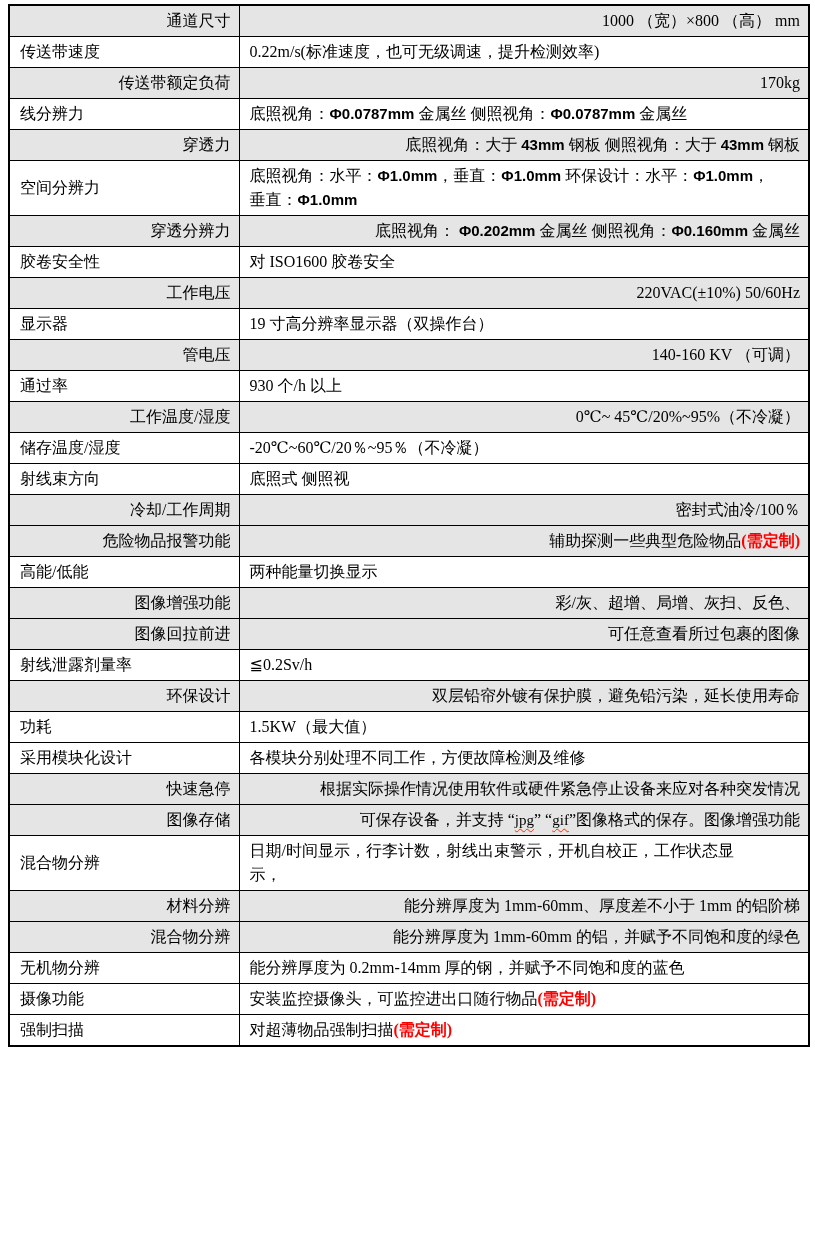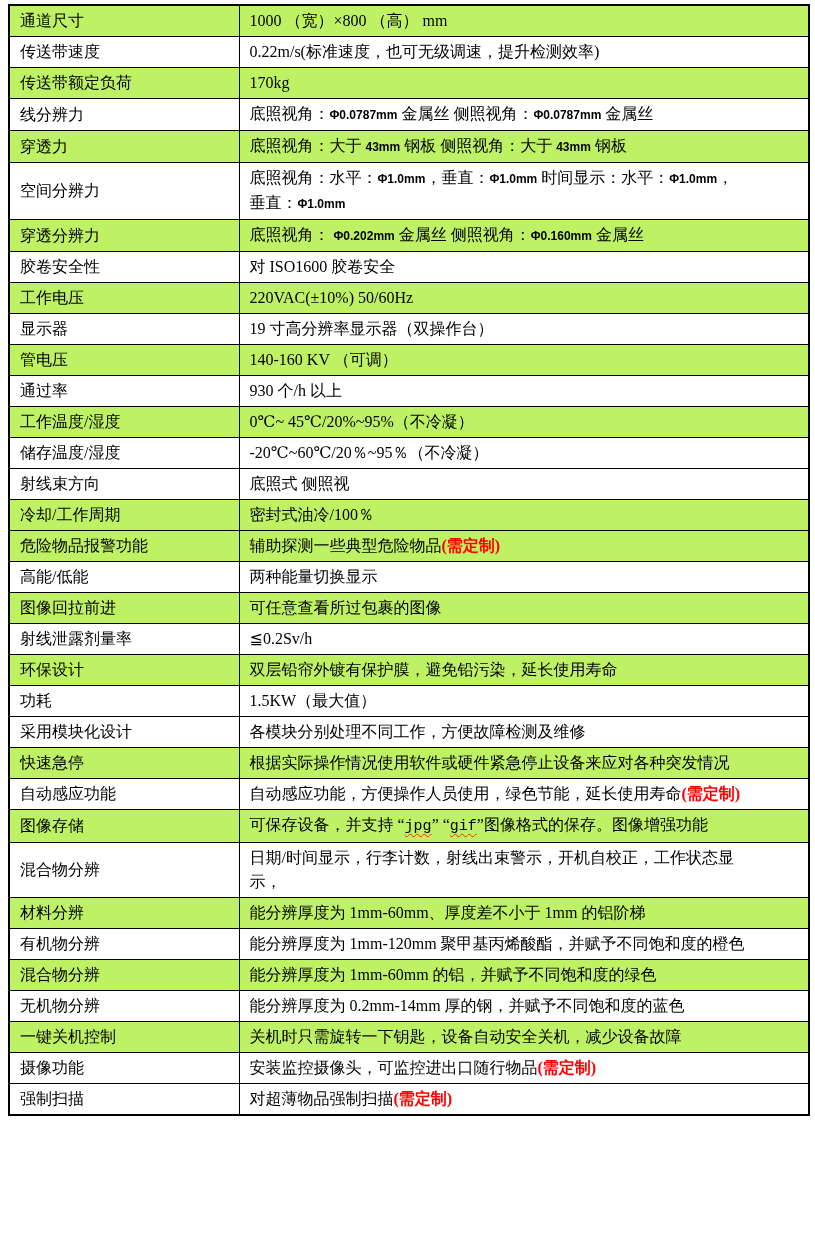--- a/index.html
+++ b/index.html
@@ -25,35 +25,35 @@
   table.spec td {
     border: 1px solid #000;
     font-size: 16px;
     line-height: 24px;
     padding: 3px 8px 3px 10px;
     vertical-align: middle;
     color: #000;
     word-break: break-all;
   }
   td.label-cell { }
-  tr.shaded { background: #bef264; }
+  tr.shaded { background: #e5e5e5; text-align: right; }
   .seg-red { color: #ff0000; font-weight: bold; }
   .seg-wavy {
     text-decoration: underline;
     text-decoration-style: wavy;
     text-decoration-color: #ff2a00;
     text-decoration-thickness: 1px;
     text-underline-offset: 3px;
-    font-family: Liberation Mono, monospace;
+    font-family: Liberation Serif, serif;
     font-size: 15px;
   }
   .seg-sans {
     font-family: "Liberation Sans", "DejaVu Sans", sans-serif;
     font-weight: 600;
-    font-size: 12px;
+    font-size: 15px;
   }
 </style>
 </head>
 <body>
 
 <div class="page">
   <table class="spec">
     <colgroup>
       <col style="width:230px">
       <col style="width:570px">
@@ -74,21 +74,21 @@
         <tr>
           <td class="label-cell">线分辨力</td>
           <td class="value-cell"><span>底照视角：</span><span class="seg-sans">Φ0.0787mm</span><span> 金属丝  侧照视角：</span><span class="seg-sans">Φ0.0787mm</span><span> 金属丝</span></td>
         </tr>
         <tr class="shaded">
           <td class="label-cell">穿透力</td>
           <td class="value-cell"><span>底照视角：大于 </span><span class="seg-sans">43mm</span><span> 钢板   侧照视角：大于 </span><span class="seg-sans">43mm</span><span> 钢板</span></td>
         </tr>
         <tr>
           <td class="label-cell">空间分辨力</td>
-          <td class="value-cell"><span>底照视角：水平：</span><span class="seg-sans">Φ1.0mm</span><span>，垂直：</span><span class="seg-sans">Φ1.0mm</span><span> 时间显示：水平：</span><span class="seg-sans">Φ1.0mm</span><span>，</span><br><span>垂直：</span><span class="seg-sans">Φ1.0mm</span></td>
+          <td class="value-cell"><span>底照视角：水平：</span><span class="seg-sans">Φ1.0mm</span><span>，垂直：</span><span class="seg-sans">Φ1.0mm</span><span> 环保设计：水平：</span><span class="seg-sans">Φ1.0mm</span><span>，</span><br><span>垂直：</span><span class="seg-sans">Φ1.0mm</span></td>
         </tr>
         <tr class="shaded">
           <td class="label-cell">穿透分辨力</td>
           <td class="value-cell"><span>底照视角： </span><span class="seg-sans">Φ0.202mm</span><span> 金属丝   侧照视角：</span><span class="seg-sans">Φ0.160mm</span><span> 金属丝</span></td>
         </tr>
         <tr>
           <td class="label-cell">胶卷安全性</td>
           <td class="value-cell"><span>对 ISO1600 胶卷安全</span></td>
         </tr>
         <tr class="shaded">
@@ -125,20 +125,24 @@
         </tr>
         <tr class="shaded">
           <td class="label-cell">危险物品报警功能</td>
           <td class="value-cell"><span>辅助探测一些典型危险物品</span><span class="seg-red">(需定制)</span></td>
         </tr>
         <tr>
           <td class="label-cell">高能/低能</td>
           <td class="value-cell"><span>两种能量切换显示</span></td>
         </tr>
         <tr class="shaded">
+          <td class="label-cell">图像增强功能</td>
+          <td class="value-cell"><span>彩/灰、超增、局增、灰扫、反色、</span></td>
+        </tr>
+        <tr class="shaded">
           <td class="label-cell">图像回拉前进</td>
           <td class="value-cell"><span>可任意查看所过包裹的图像</span></td>
         </tr>
         <tr>
           <td class="label-cell">射线泄露剂量率</td>
           <td class="value-cell"><span>≦0.2Sv/h</span></td>
         </tr>
         <tr class="shaded">
           <td class="label-cell">环保设计</td>
           <td class="value-cell"><span>双层铅帘外镀有保护膜，避免铅污染，延长使用寿命</span></td>
@@ -148,51 +152,39 @@
           <td class="value-cell"><span>1.5KW（最大值）</span></td>
         </tr>
         <tr>
           <td class="label-cell">采用模块化设计</td>
           <td class="value-cell"><span>各模块分别处理不同工作，方便故障检测及维修</span></td>
         </tr>
         <tr class="shaded">
           <td class="label-cell">快速急停</td>
           <td class="value-cell"><span>根据实际操作情况使用软件或硬件紧急停止设备来应对各种突发情况</span></td>
         </tr>
-        <tr>
-          <td class="label-cell">自动感应功能</td>
-          <td class="value-cell"><span>自动感应功能，方便操作人员使用，绿色节能，延长使用寿命</span><span class="seg-red">(需定制)</span></td>
-        </tr>
         <tr class="shaded">
           <td class="label-cell">图像存储</td>
           <td class="value-cell"><span>可保存设备，并支持 “</span><span class="seg-wavy">jpg</span><span>” “</span><span class="seg-wavy">gif</span><span>”图像格式的保存。图像增强功能</span></td>
         </tr>
         <tr>
           <td class="label-cell">混合物分辨</td>
           <td class="value-cell"><span>日期/时间显示，行李计数，射线出束警示，开机自校正，工作状态显</span><br><span>示，</span></td>
         </tr>
         <tr class="shaded">
           <td class="label-cell">材料分辨</td>
           <td class="value-cell"><span>能分辨厚度为 1mm-60mm、厚度差不小于 1mm 的铝阶梯</span></td>
         </tr>
-        <tr>
-          <td class="label-cell">有机物分辨</td>
-          <td class="value-cell"><span>能分辨厚度为 1mm-120mm 聚甲基丙烯酸酯，并赋予不同饱和度的橙色</span></td>
-        </tr>
         <tr class="shaded">
           <td class="label-cell">混合物分辨</td>
           <td class="value-cell"><span>能分辨厚度为 1mm-60mm 的铝，并赋予不同饱和度的绿色</span></td>
         </tr>
         <tr>
           <td class="label-cell">无机物分辨</td>
           <td class="value-cell"><span>能分辨厚度为 0.2mm-14mm 厚的钢，并赋予不同饱和度的蓝色</span></td>
-        </tr>
-        <tr class="shaded">
-          <td class="label-cell">一键关机控制</td>
-          <td class="value-cell"><span>关机时只需旋转一下钥匙，设备自动安全关机，减少设备故障</span></td>
         </tr>
         <tr>
           <td class="label-cell">摄像功能</td>
           <td class="value-cell"><span>安装监控摄像头，可监控进出口随行物品</span><span class="seg-red">(需定制)</span></td>
         </tr>
         <tr>
           <td class="label-cell">强制扫描</td>
           <td class="value-cell"><span>对超薄物品强制扫描</span><span class="seg-red">(需定制)</span></td>
         </tr>
       </tbody>

